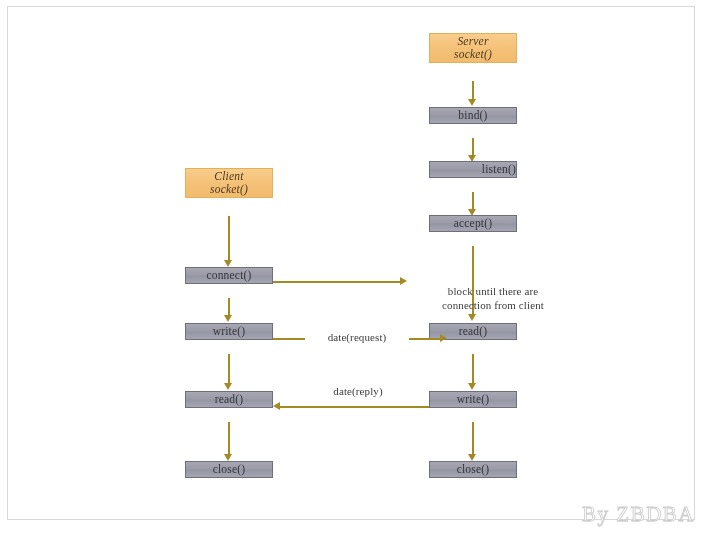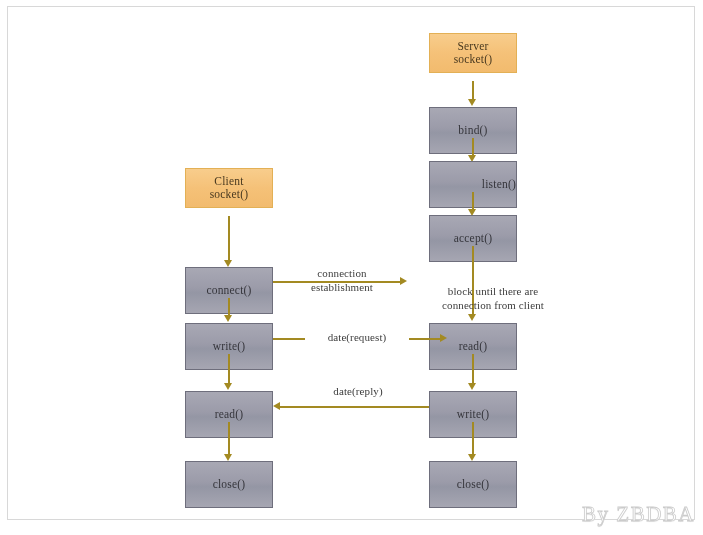--- a/index.html
+++ b/index.html
@@ -30,42 +30,43 @@
     height: 514px;
     border: 1px solid #d8d8d8;
     box-sizing: border-box;
     background: #ffffff;
   }
 
   .node {
     position: absolute;
     box-sizing: border-box;
     width: 88px;
-    height: 47px;
+    height: 17px;
     display: flex;
     align-items: center;
     justify-content: center;
     text-align: center;
     font-size: 11.5px;
     line-height: 1.15;
     color: #3a3a3a;
     letter-spacing: 0.2px;
   }
 
   .node.gray {
     background: linear-gradient(180deg, #a8a8b4 0%, #9b9ba9 45%, #9496a4 55%, #a6a6b2 100%);
     border: 1px solid #6e6e7c;
     color: #36363c;
   }
 
   .node.orange {
     background: linear-gradient(180deg, #f8cd8c 0%, #f5c178 50%, #f2bb6e 100%);
     border: 1px solid #e3b055;
     color: #4a3a20;
-    height: 40px;
+    height: 30px;
+    font-style: italic;
   }
 
   .node .lbl {
     display: block;
     white-space: pre-line;
   }
 
   
   .vline {
     position: absolute;
@@ -207,22 +208,20 @@
 
   <div class="vline" style="left:228px; top:422px; height:33px;"></div>
   <div class="arrow-down" style="left:224px; top:454px;"></div>
 
   <div class="node gray" style="left:185px; top:461px;">
     <span class="lbl">close()</span>
   </div>
 
   <div class="hline" style="left:273px; top:281px; width:128px;"></div>
   <div class="arrow-right" style="left:400px; top:277px;"></div>
-  <div class="edge-label" style="left:292px; top:266px; width:100px;">connection
-establishment</div>
 
   <div class="edge-label" style="left:413px; top:284px; width:160px;">block until there are
 connection from client</div>
 
   <div class="hline" style="left:273px; top:338px; width:168px;"></div>
   <div class="arrow-right" style="left:440px; top:334px;"></div>
   <div class="edge-label" style="left:305px; top:330px; width:104px; background:#ffffff;">date(request)</div>
 
   <div class="hline" style="left:280px; top:406px; width:149px;"></div>
   <div class="arrow-left" style="left:273px; top:402px;"></div>

